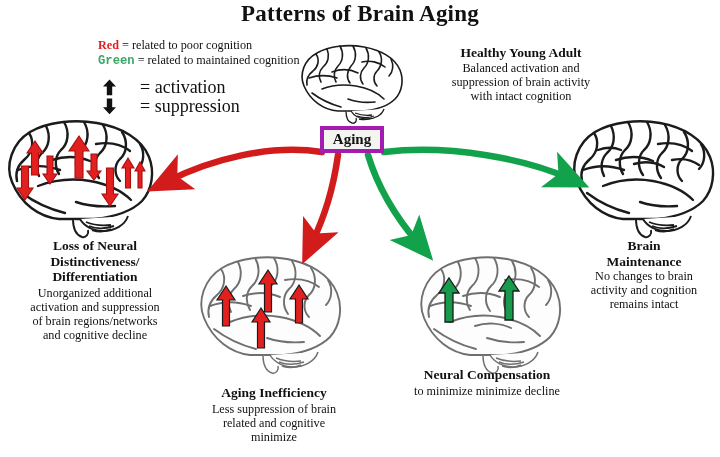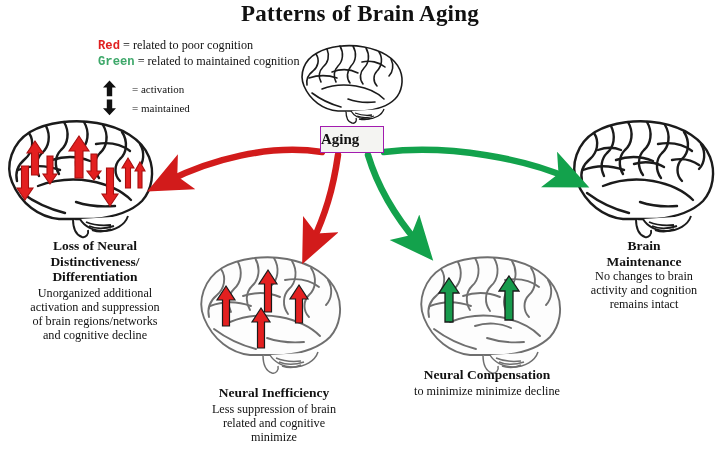--- a/index.html
+++ b/index.html
@@ -35,41 +35,41 @@
     position: absolute;
     left: 98px;
     top: 38px;
     width: 230px;
   }
   .legend-line {
     font-size: 12.2px;
     line-height: 15px;
     white-space: nowrap;
   }
-  .legend-key-red { color: #e02020; font-weight: bold; font-family: Liberation Mono, monospace; }
+  .legend-key-red { color: #e02020; font-weight: bold; }
   .legend-key-green { color: #3ea86a; font-weight: bold; font-family: Liberation Mono, monospace; }
 
   #legend-arrows {
     margin-top: 9px;
   }
   .legend-arrow-row {
     display: flex;
     align-items: center;
     height: 19px;
     white-space: nowrap;
   }
   .legend-arrow-row .glyph {
     width: 22px;
     display: flex;
     justify-content: center;
     align-items: center;
   }
   .legend-arrow-row .lbl {
-    font-size: 11px;
-    margin-left: 12px;
+    font-size: 18px;
+    margin-left: 20px;
   }
 
   
   .node-label {
     position: absolute;
     text-align: center;
   }
   .node-title {
     font-weight: bold;
     font-size: 13.5px;
@@ -95,26 +95,26 @@
   #comp-label { left: 384px; top: 367px; width: 206px; }
   #comp-label .node-desc { margin-top: 1px; }
 
   
   #aging-box {
     position: absolute;
     left: 320px;
     top: 126px;
     width: 64px;
     height: 27px;
-    border: 1px solid #a21caf;
+    border: 4px solid #a21caf;
     background: #f4f4f2;
     box-sizing: border-box;
     display: flex;
     align-items: center;
-    justify-content: flex-start;
+    justify-content: center;
     z-index: 6;
   }
   #aging-box .txt {
     font-size: 15px;
     font-weight: bold;
   }
 
   
   .brain {
     position: absolute;
@@ -157,21 +157,21 @@
           </svg>
         </span>
         <span class="lbl">= activation</span>
       </div>
       <div class="legend-arrow-row">
         <span class="glyph">
           <svg width="15" height="17" viewBox="0 0 15 17">
             <path d="M7.5 16.3 L14 9.3 L10.2 9.3 L10.2 0.5 L4.8 0.5 L4.8 9.3 L1 9.3 Z" fill="#111111"></path>
           </svg>
         </span>
-        <span class="lbl">= maintained</span>
+        <span class="lbl">= suppression</span>
       </div>
     </div>
   </div>
 
   <div class="brain" id="brain-healthy">
     <svg viewBox="0 0 112 82" width="112" height="82">
       <g fill="none" stroke="#1b1b1b" stroke-width="1.6" stroke-linecap="round">
         <path d="M8 44 C3 32 8 18 21 11 C33 4 52 2 68 5 C85 8 99 16 104 28 C108 38 106 50 99 57 C92 64 80 68 66 69 L42 69 C27 68 14 58 8 44 Z" fill="#ffffff"></path>
         <path d="M20 12 C24 18 22 25 17 29 C13 32 10 37 11 43"></path>
         <path d="M31 7 C34 14 32 21 27 25 C23 29 22 35 25 40"></path>
@@ -378,20 +378,28 @@
 
     <path d="M368 155 C378 188 394 215 418 243" fill="none" stroke="#13a24c" stroke-width="6.5" stroke-linecap="round" marker-end="url(#ah-green)"></path>
 
     <path d="M384 152 C452 144 528 160 568 178" fill="none" stroke="#13a24c" stroke-width="6.5" stroke-linecap="round" marker-end="url(#ah-green)"></path>
   </svg>
 
   <div id="aging-box">
     <span class="txt">Aging</span>
   </div>
 
+  <div class="node-label" id="healthy-label">
+    <div class="node-title">Healthy Young Adult</div>
+    <div class="node-desc">
+      <div>Balanced activation and</div>
+      <div>suppression of brain activity</div>
+      <div>with intact cognition</div>
+    </div>
+  </div>
 
   <div class="node-label" id="loss-label">
     <div class="node-title">
       <div>Loss of Neural</div>
       <div>Distinctiveness/</div>
       <div>Differentiation</div>
     </div>
     <div class="node-desc">
       <div>Unorganized additional</div>
       <div>activation and suppression</div>
@@ -406,21 +414,21 @@
       <div>Maintenance</div>
     </div>
     <div class="node-desc">
       <div>No changes to brain</div>
       <div>activity and cognition</div>
       <div>remains intact</div>
     </div>
   </div>
 
   <div class="node-label" id="ineff-label">
-    <div class="node-title">Neural Inefficiency</div>
+    <div class="node-title">Aging Inefficiency</div>
     <div class="node-desc">
       <div>Less suppression of brain</div>
       <div>related and cognitive</div>
       <div>minimize</div>
     </div>
   </div>
 
   <div class="node-label" id="comp-label">
     <div class="node-title">Neural Compensation</div>
     <div class="node-desc">

